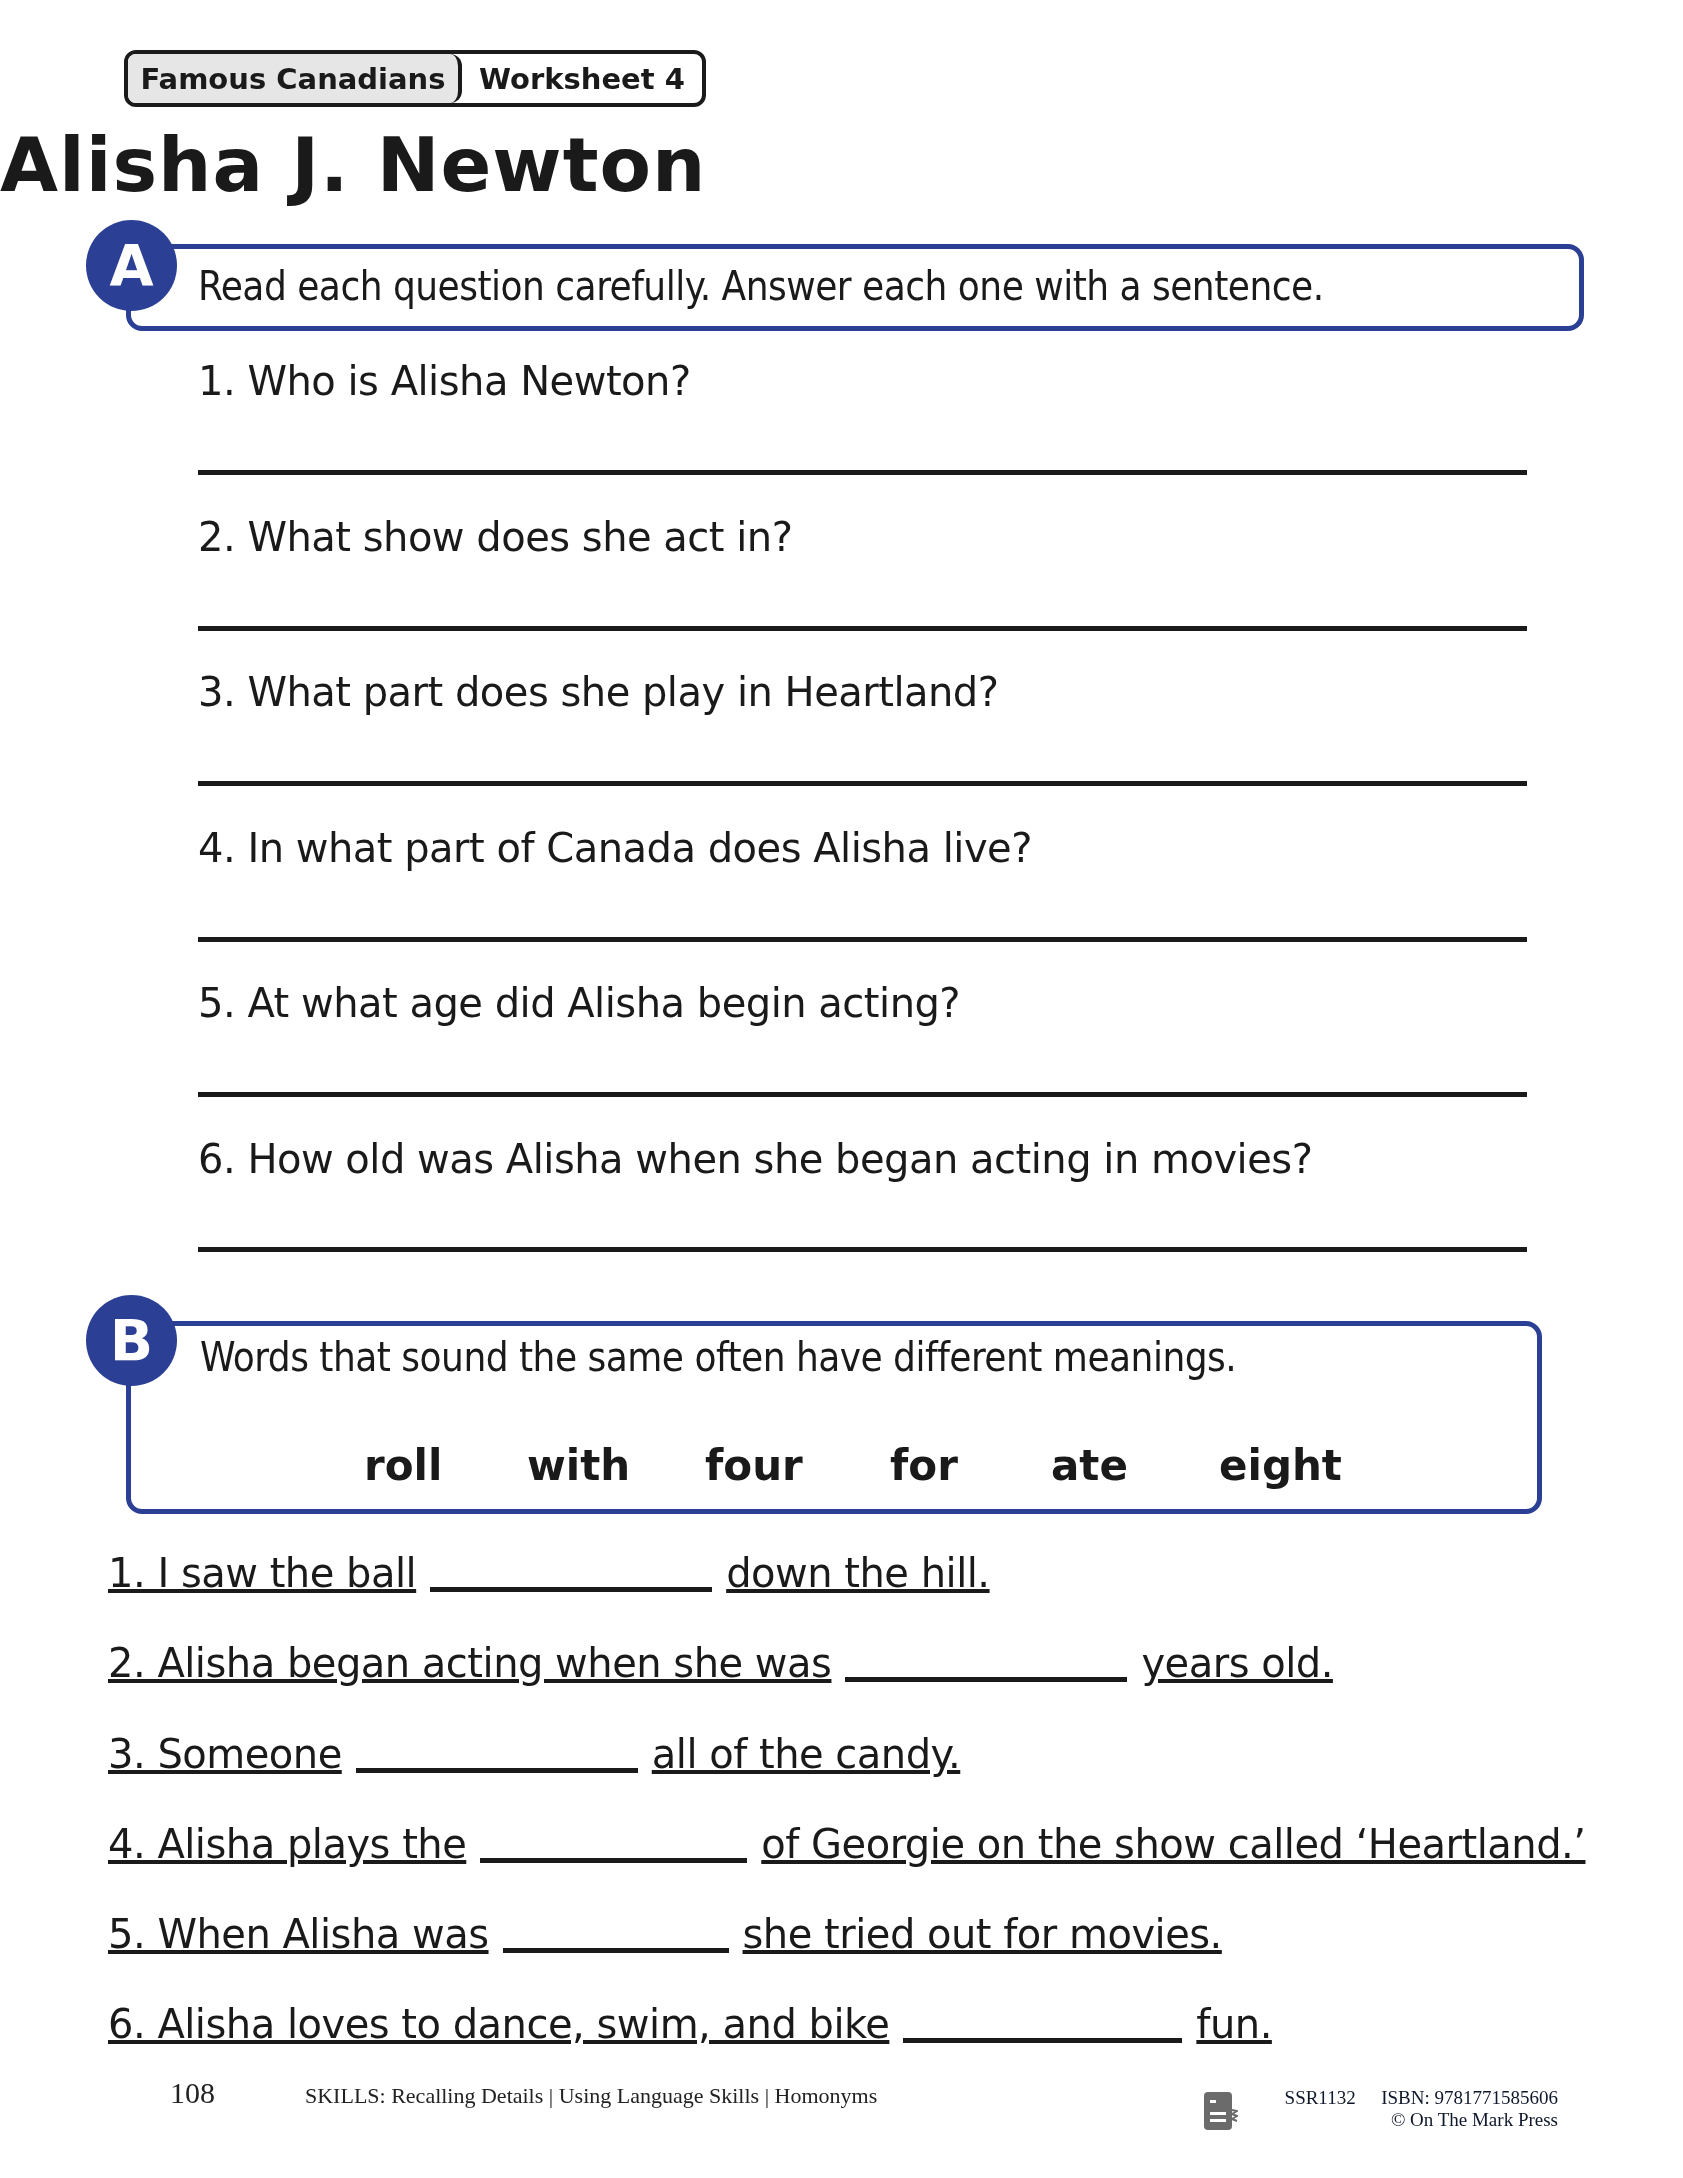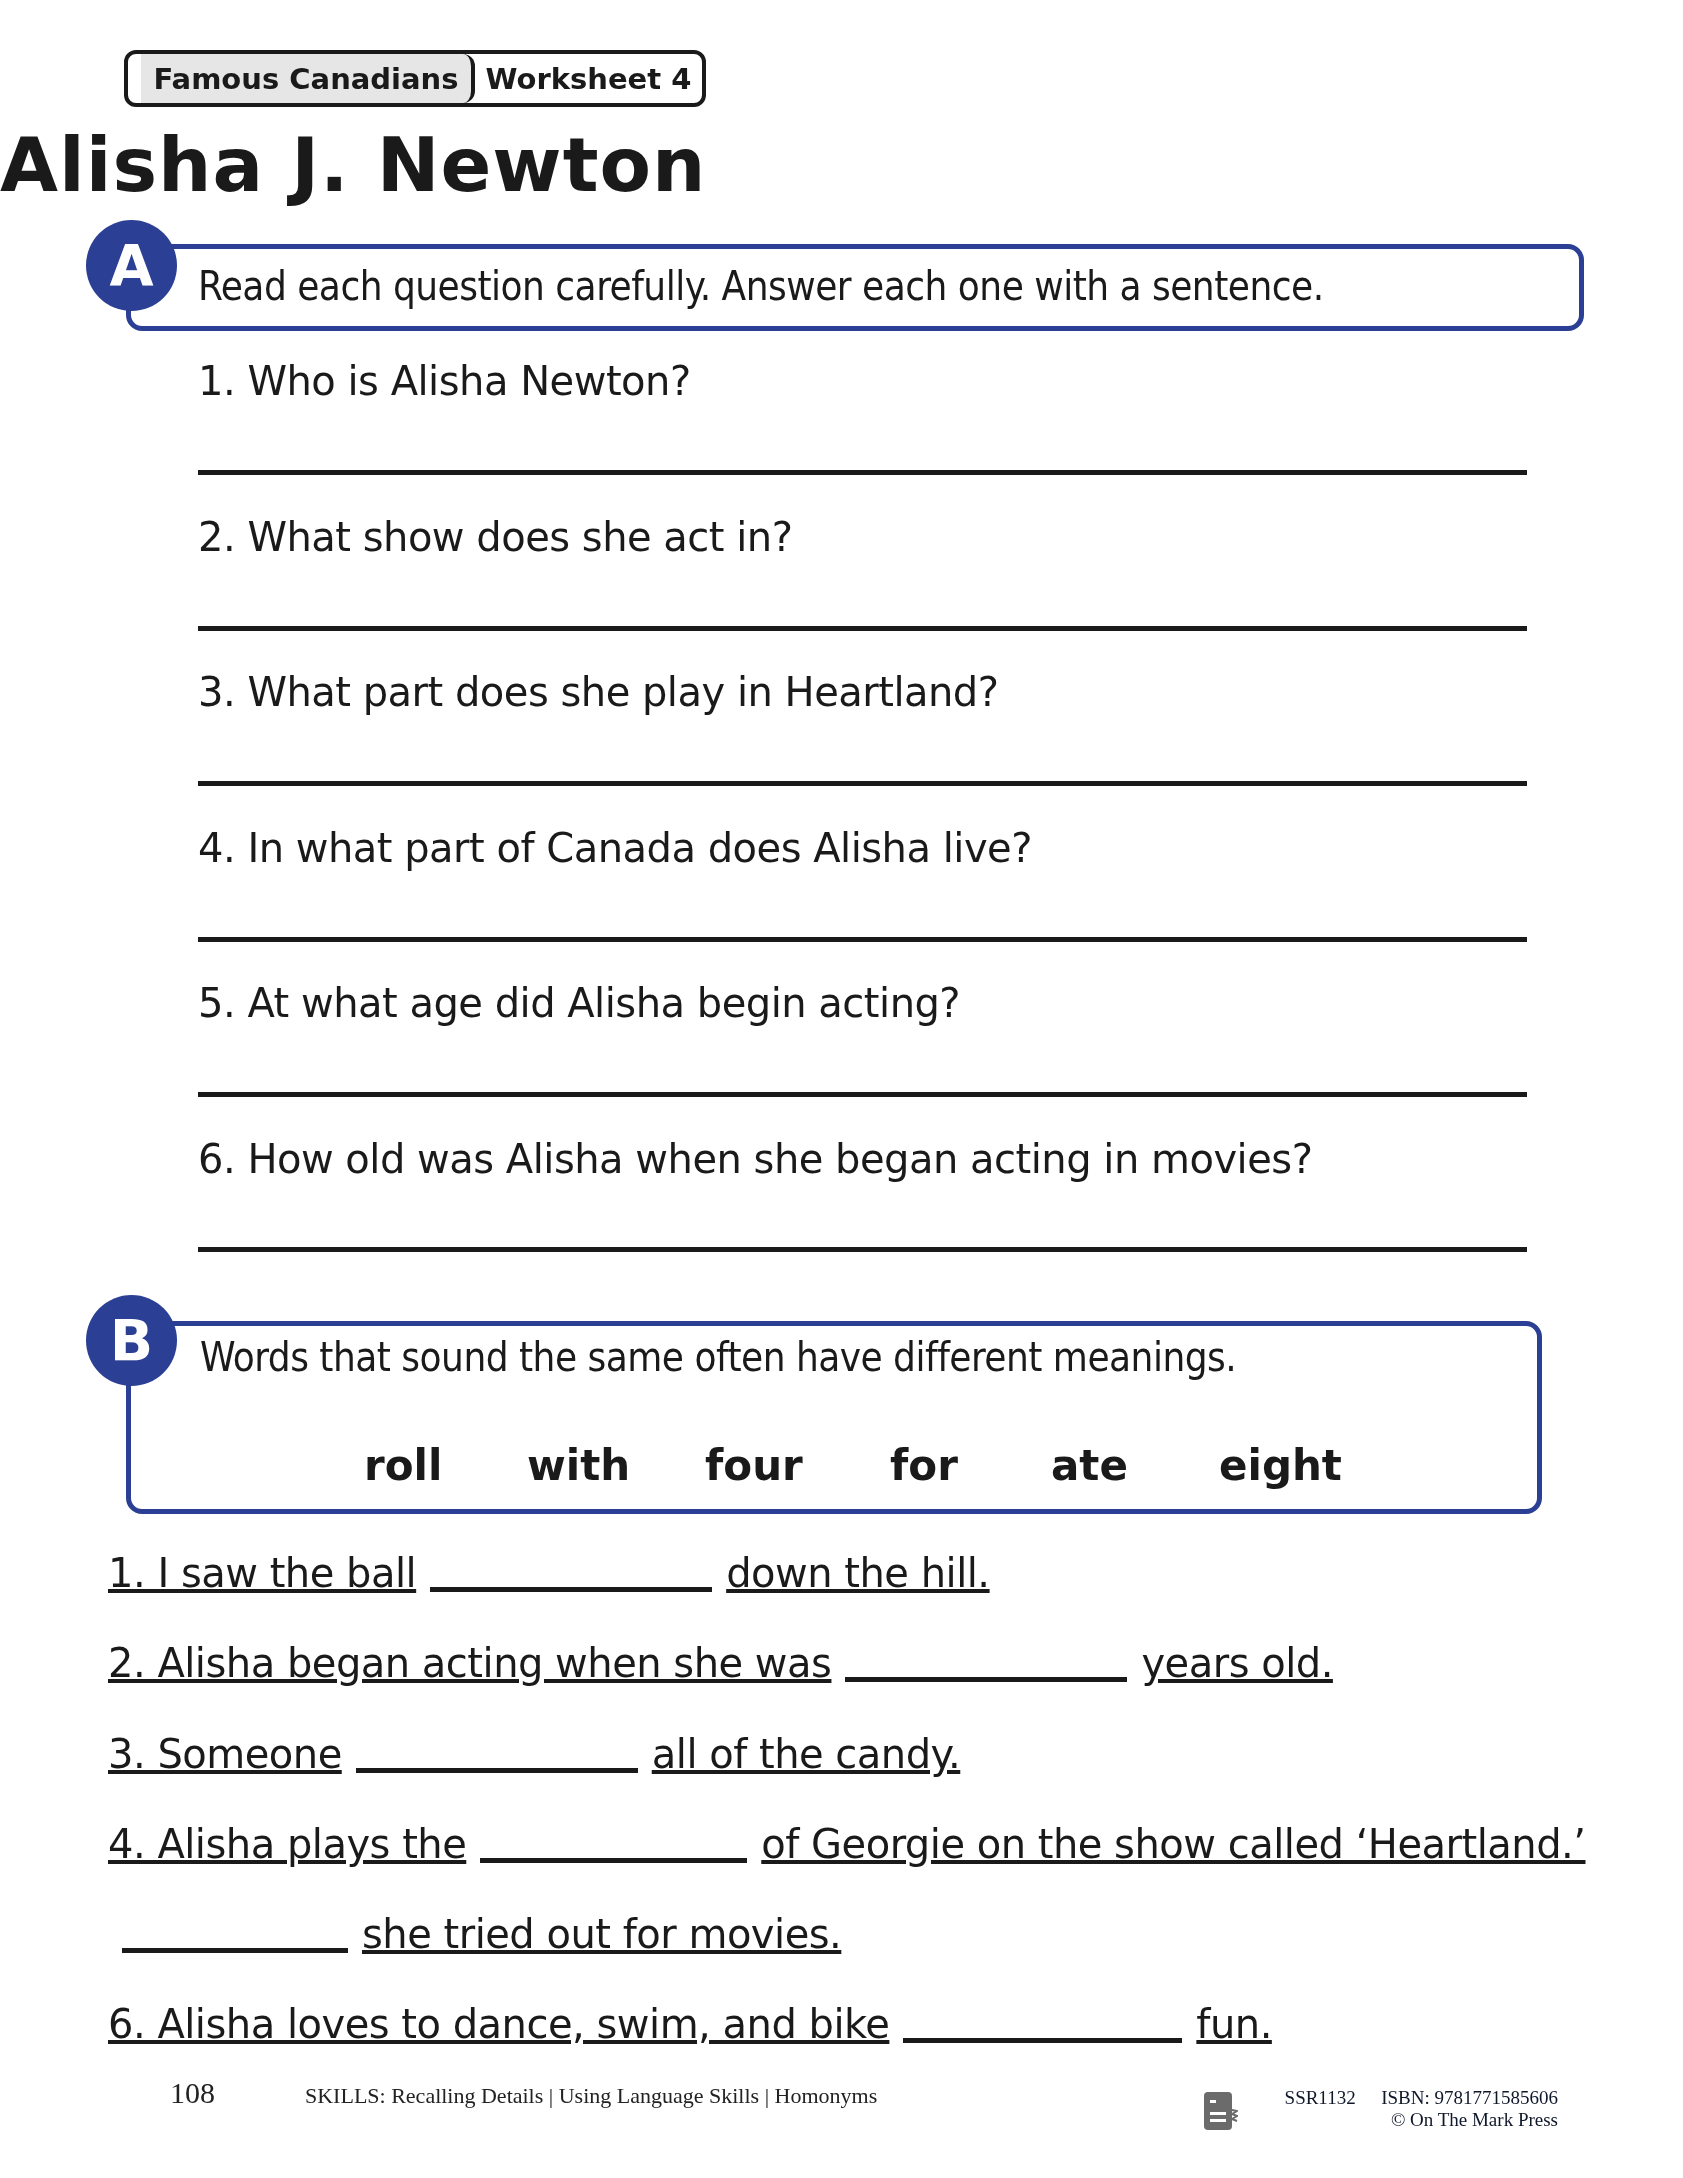--- a/index.html
+++ b/index.html
@@ -2,21 +2,21 @@
 <html><head>
 <meta charset="utf-8">
 <style>
   html, body { margin:0; padding:0; background:#ffffff; }
   body { width:1683px; height:2178px; position:relative; overflow:hidden;
          font-family: "DejaVu Sans", sans-serif; color:#1a1a1a; }
   .abs { position:absolute; }
 
   
   .tabs { left:124px; top:50px; width:582px; height:57px; border:4px solid #1a1a1a;
-          border-radius:12px; display:flex; overflow:hidden; box-sizing:border-box;padding-left:13px; }
+          border-radius:12px; display:flex; overflow:hidden; box-sizing:border-box; }
   .tab1 { width:330px; background:#e6e6e6; border-right:4px solid #1a1a1a; border-radius:0 12px 12px 0;
           display:flex; align-items:center; justify-content:center;
           font-weight:bold; font-size:29px; font-family:"DejaVu Sans", sans-serif; }
   .tab2 { flex:1; display:flex; align-items:center; justify-content:center;
           font-weight:bold; font-size:29px; }
 
   .title { left:0; width:1683px; top:121px; 
            font-size:75px; font-weight:bold; letter-spacing:1px; font-family:"DejaVu Sans", sans-serif; }
 
   
@@ -93,20 +93,21 @@
   <span>3. Someone</span>
   <span class="blank" style="width:282px;"></span>
   <span>all of the candy.</span>
 </div>
 <div class="abs bs" style="top:1821px;">
   <span>4. Alisha plays the</span>
   <span class="blank" style="width:267px;"></span>
   <span>of Georgie on the show called ‘Heartland.’</span>
 </div>
 <div class="abs bs" style="top:1911px;">
+  <span>5. When Alisha was</span>
   <span class="blank" style="width:226px;"></span>
   <span>she tried out for movies.</span>
 </div>
 <div class="abs bs" style="top:2001px;">
   <span>6. Alisha loves to dance, swim, and bike</span>
   <span class="blank" style="width:279px;"></span>
   <span>fun.</span>
 </div>
 
 <div class="abs footer" style="left:170px; top:2076px; font-size:30px;">108</div>

